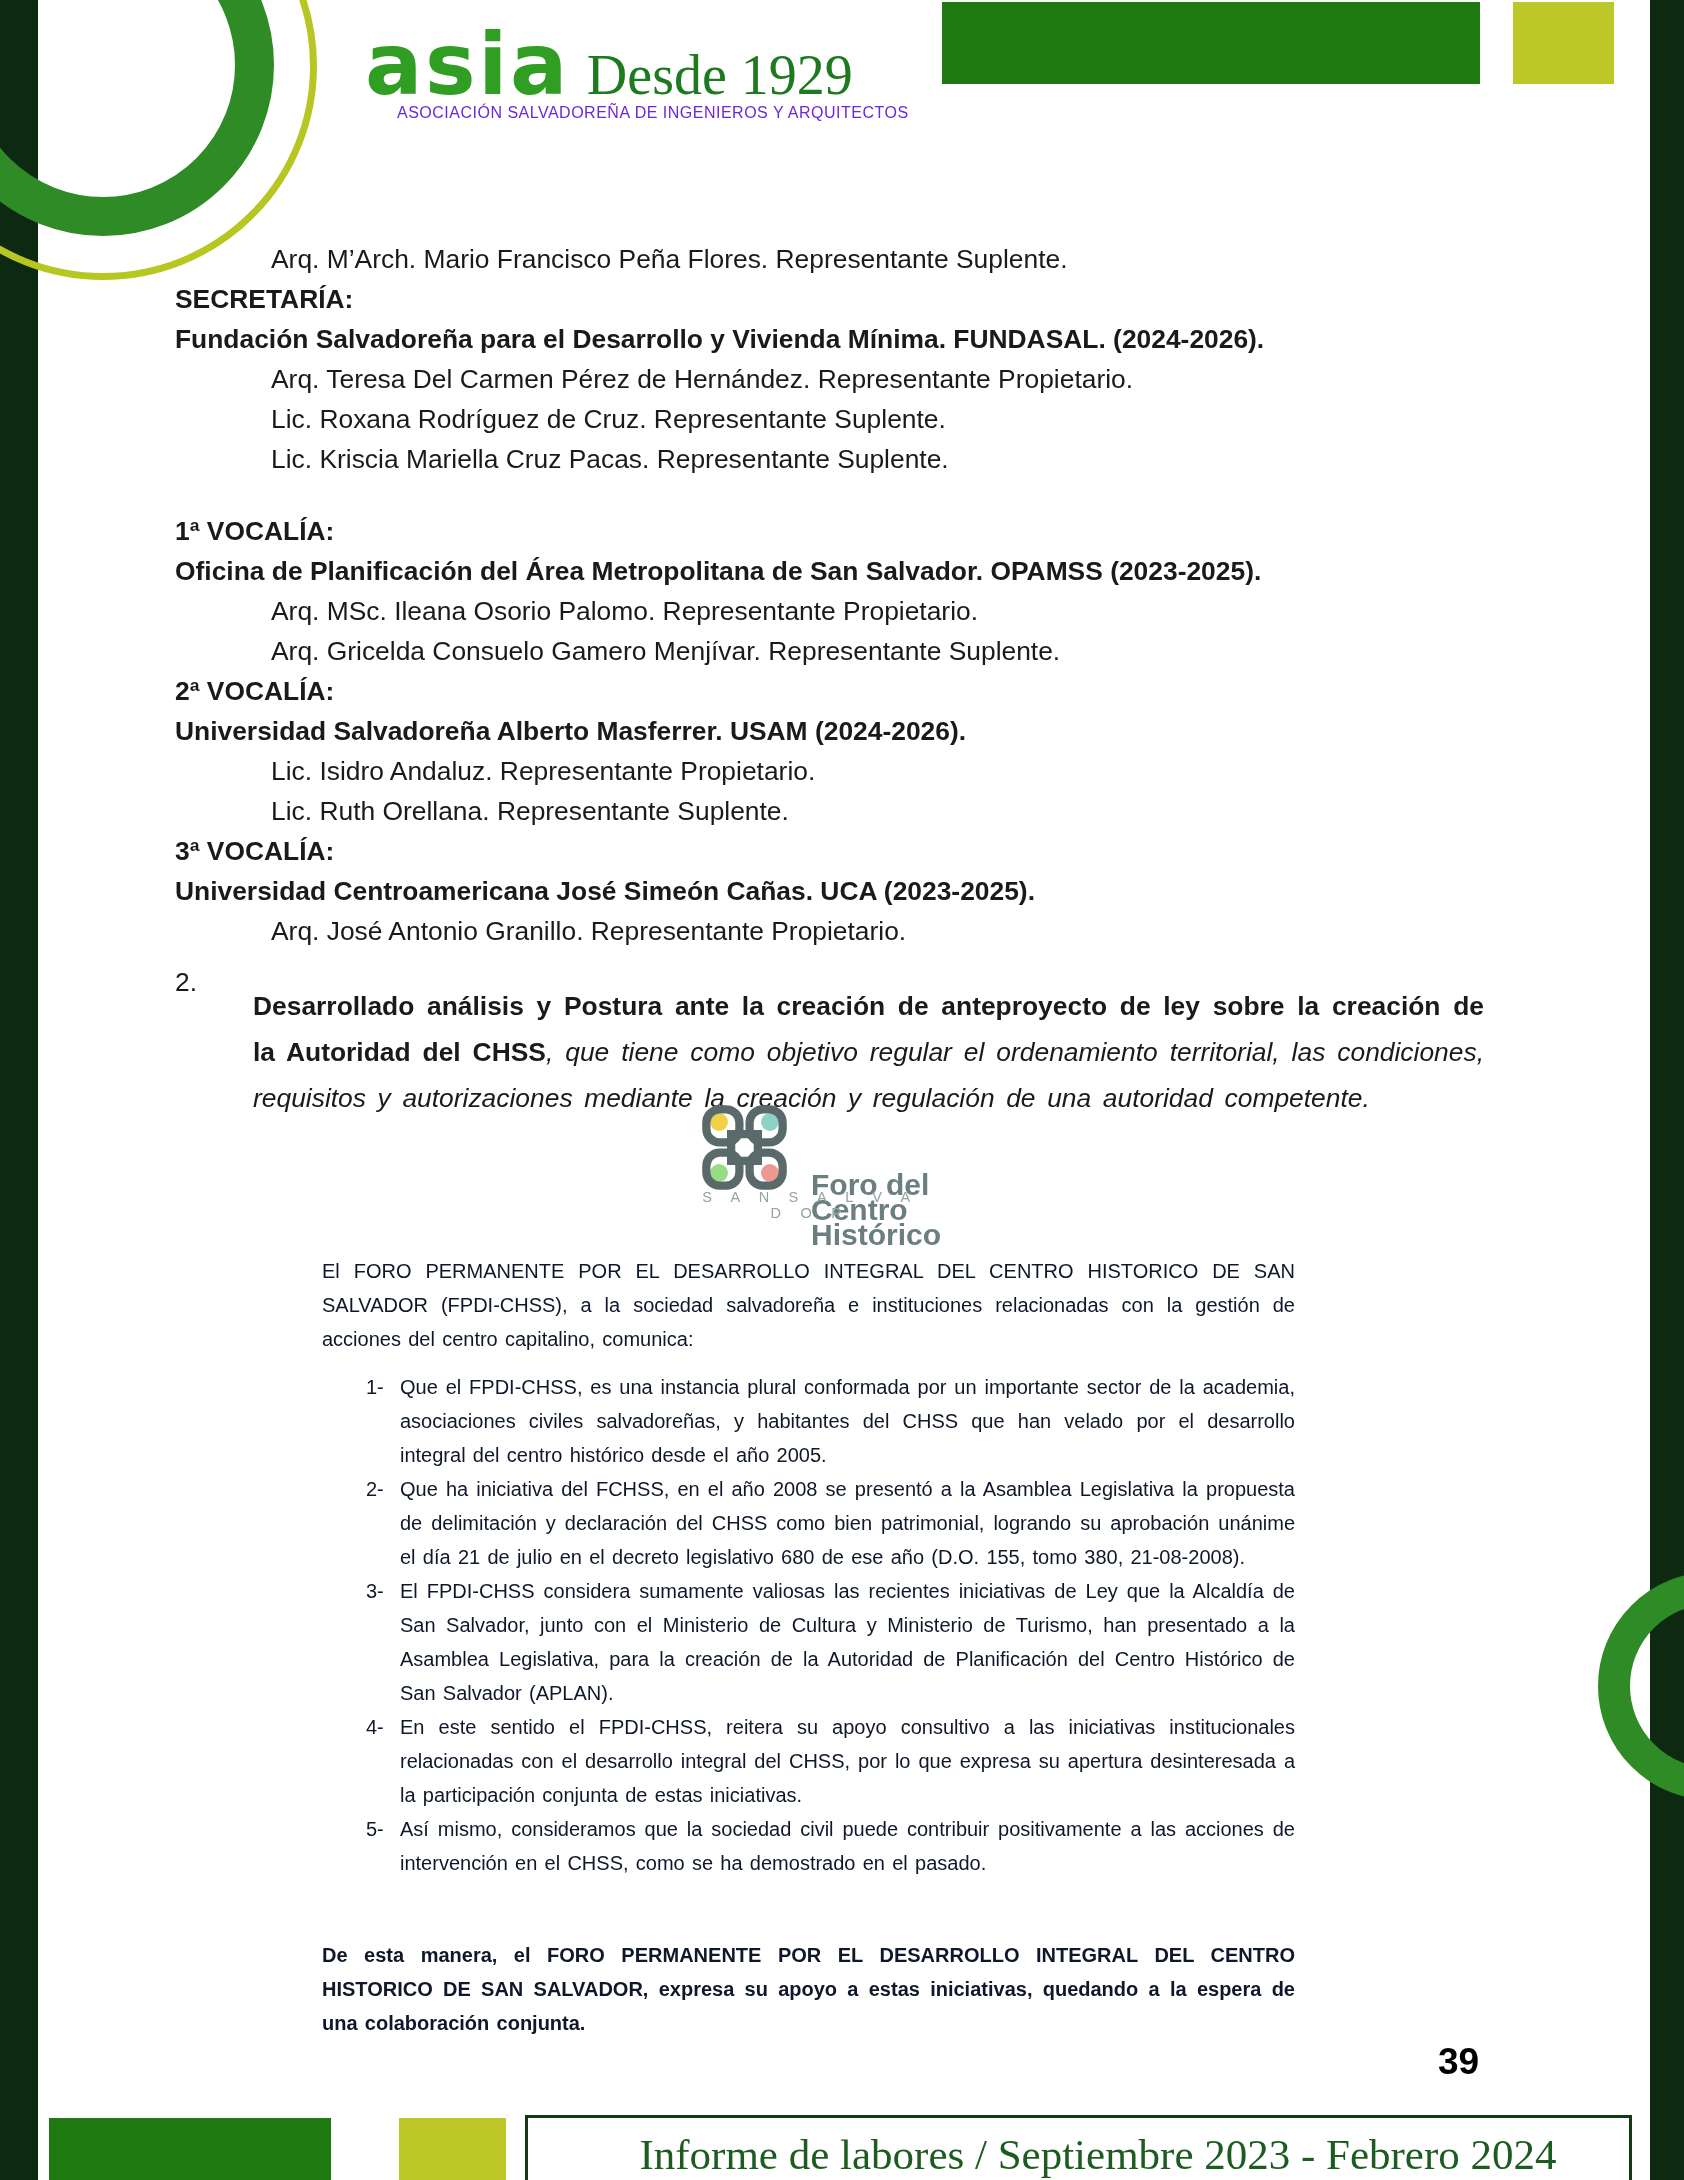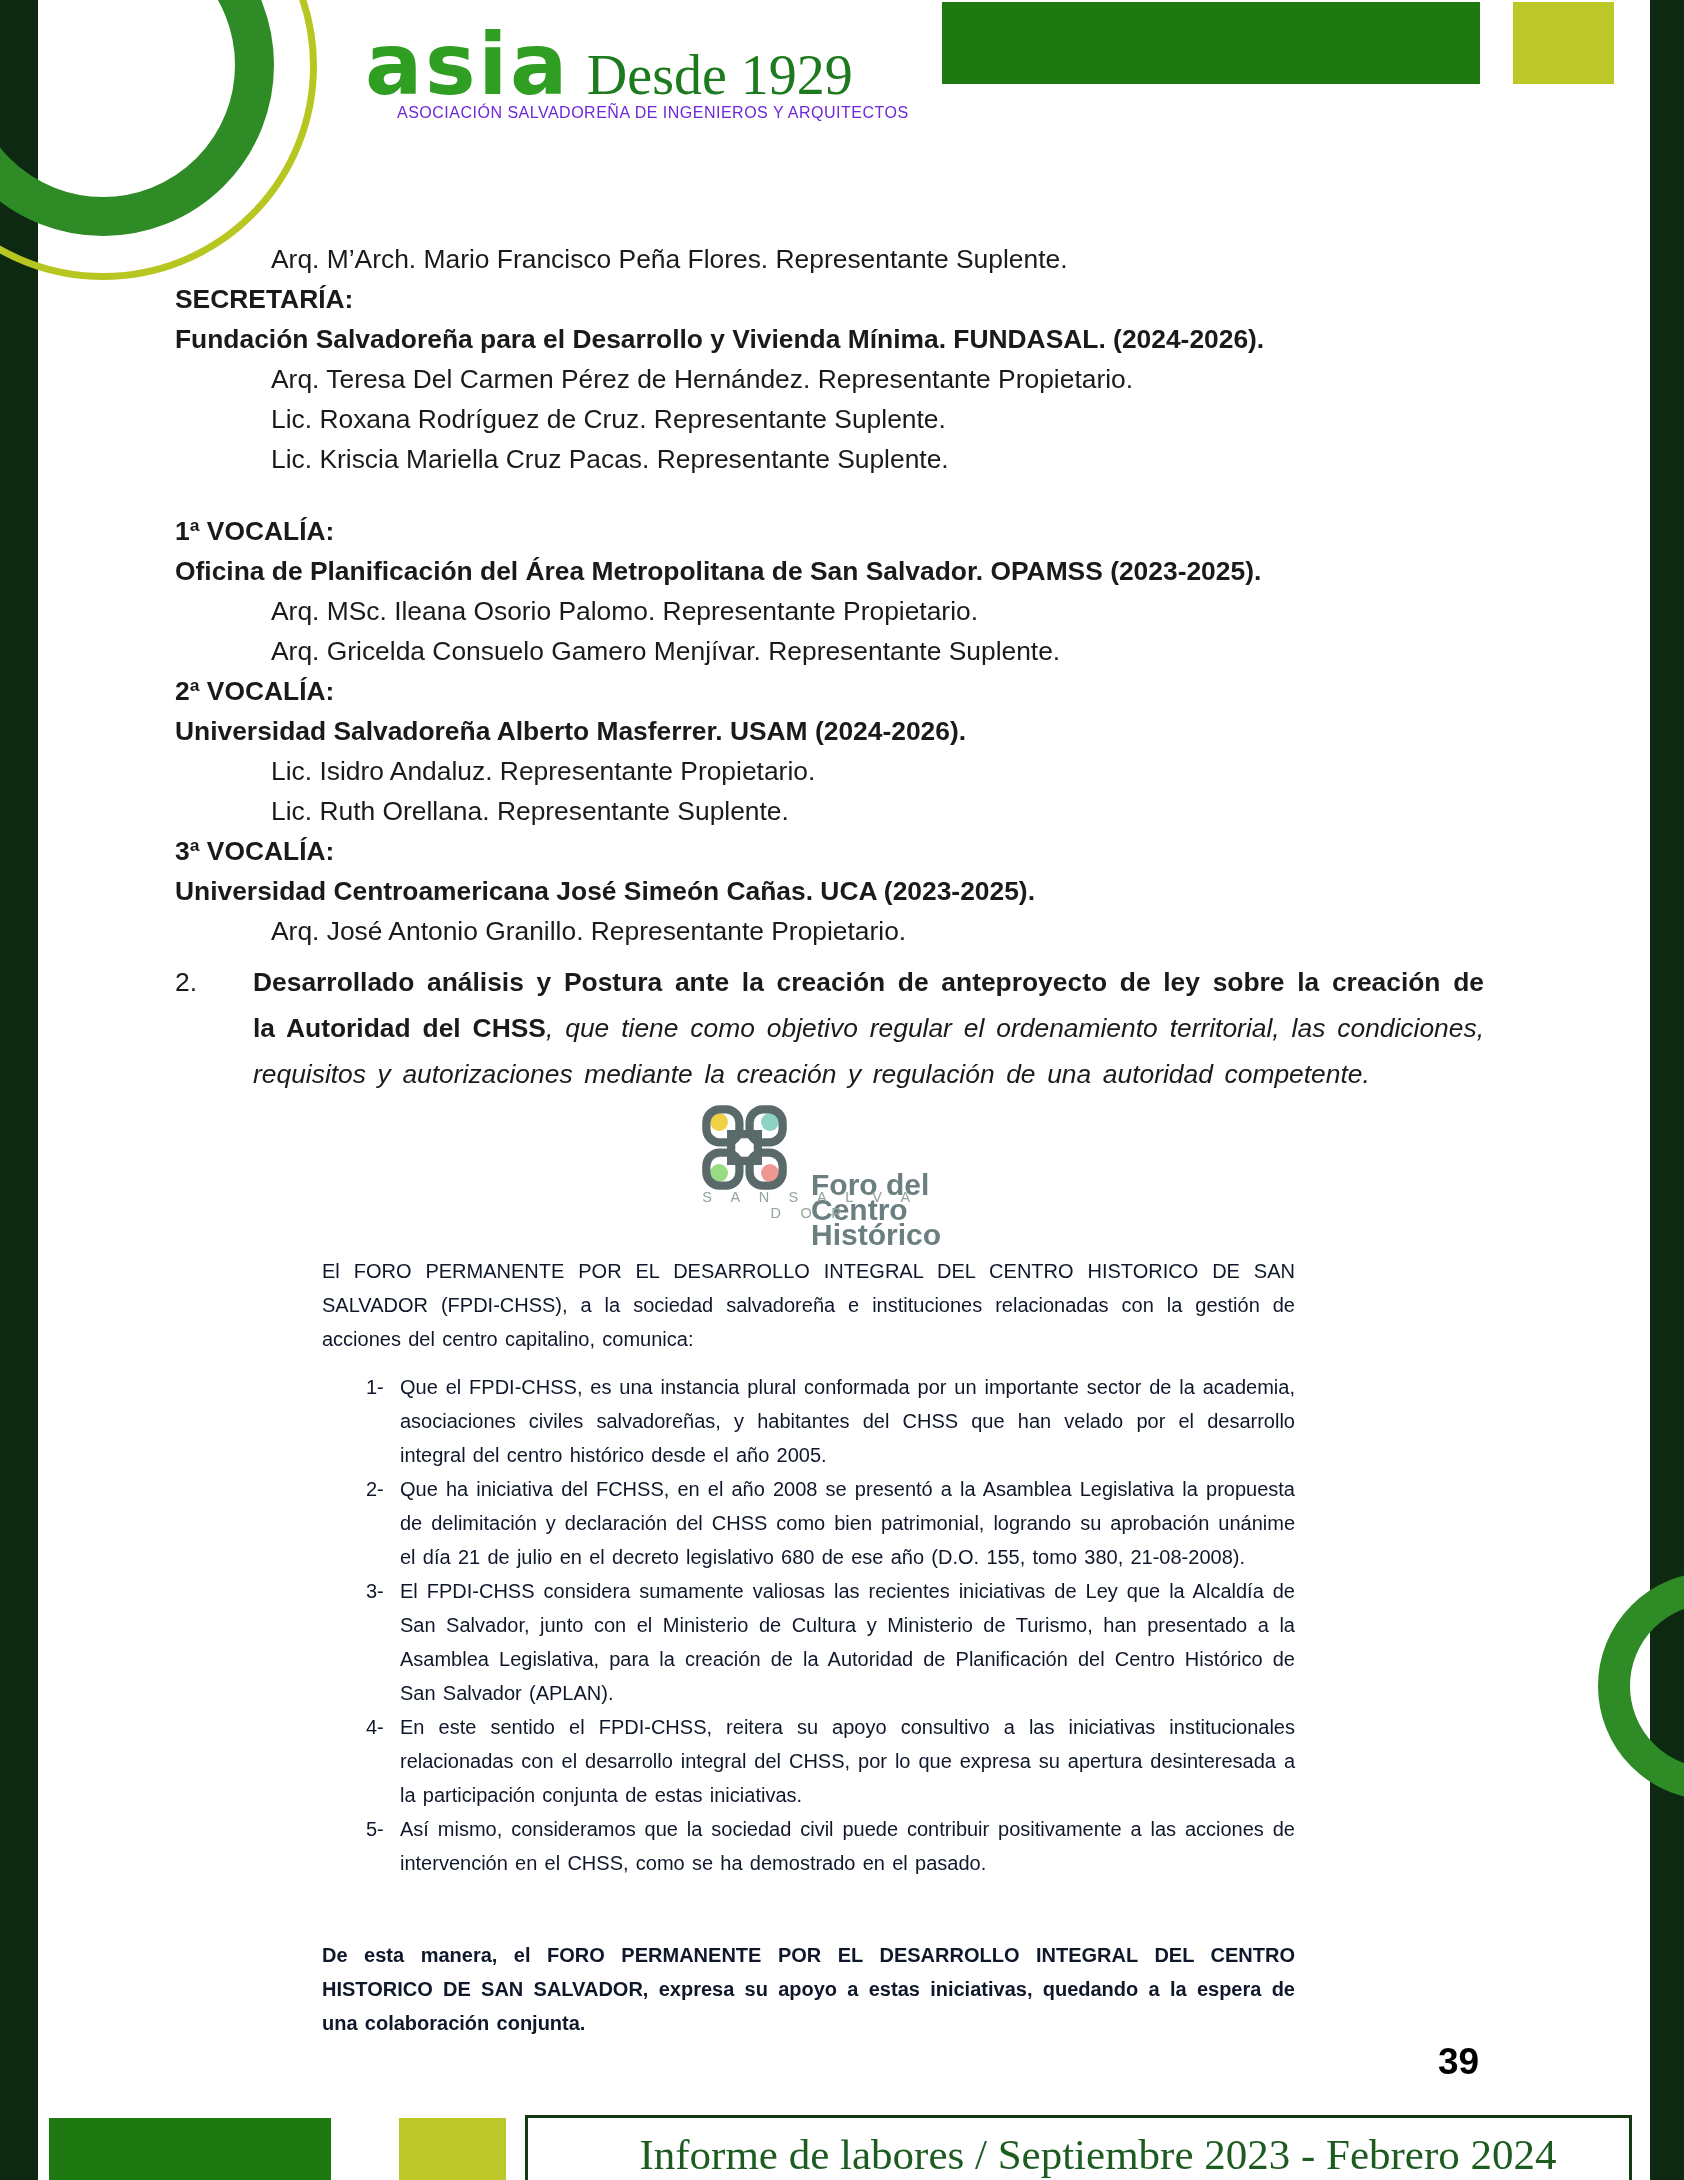--- a/index.html
+++ b/index.html
@@ -24,21 +24,21 @@
   .brandsub{position:absolute;left:397px;top:104px;font-size:16px;letter-spacing:0.5px;color:#6d28d9;white-space:nowrap;}
   
   .directory{position:absolute;left:175px;top:239px;width:1316px;font-size:26.4px;line-height:40px;}
   .dline{white-space:nowrap;}
   .dline.head,.dline.org{font-weight:bold;}
   .dline.indent{padding-left:96px;}
   .dline.gap{margin-top:32px;}
   
   .item2{position:absolute;left:175px;top:959px;width:1309px;font-size:26.4px;line-height:46px;}
   .i2num{position:absolute;left:0;top:0;}
-  .i2body{margin-left:78px;text-align:justify;word-spacing:4.3px;}
+  .i2body{margin-left:78px;text-align:justify;word-spacing:4.3px;margin-top:24px;}
   .i2body .b{font-weight:bold;}
   .i2body .i{font-style:italic;}
   
   .foro-sym{position:absolute;left:700px;top:1103px;width:89px;height:89px;}
   .foro-text{position:absolute;left:811px;top:1172px;width:124px;text-align:left;
              font-size:30px;line-height:25px;color:#6b7f80;font-weight:bold;}
   .foro-city{position:absolute;left:695px;top:1189px;width:230px;text-align:center;
              font-size:14.5px;letter-spacing:7.7px;color:#93a39e;}
   
   .comm{position:absolute;left:322px;top:1254px;width:973px;font-size:20px;line-height:34px;

